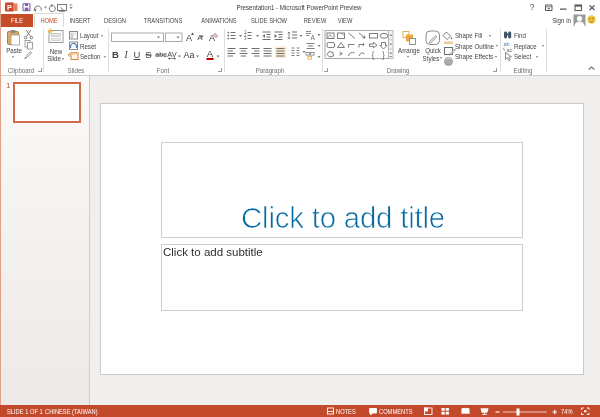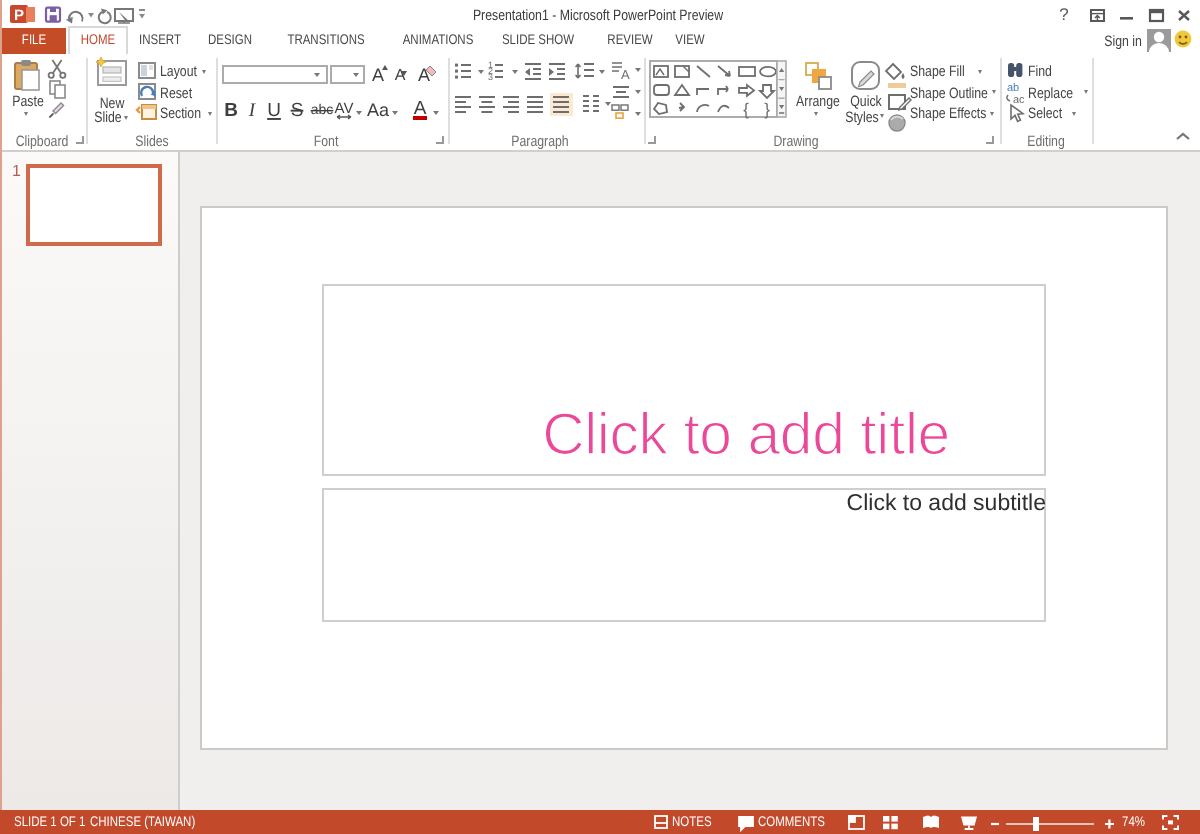--- a/index.html
+++ b/index.html
@@ -310,22 +310,22 @@
   <div class="launch" style="left:324px;top:68px;"></div>
   <div class="launch" style="left:493px;top:68px;"></div>
 
   <div class="abs" style="left:0;top:76px;width:90px;height:329px;background:linear-gradient(#fbfaf9,#ece9e7);border-right:1px solid #cfccc9;"></div>
   <div class="abs" style="left:90px;top:76px;width:510px;height:329px;background:#f1efee;"></div>
   <div class="abs" style="left:13px;top:82px;width:68px;height:41px;background:#fff;border:2px solid #d06a4a;"></div>
   <div class="abs" style="left:6px;top:81px;font-size:8px;color:#b1604a;">1</div>
   <div class="abs" style="left:100px;top:103px;width:484px;height:272px;background:#fff;border:1px solid #ccc9c7;"></div>
   <div class="abs" style="left:161px;top:142px;width:362px;height:96px;border:1px solid #cecece;"></div>
   <div class="abs" style="left:161px;top:244px;width:362px;height:67px;border:1px solid #cecece;"></div>
-  <div class="abs" style="left:161px;top:200.5px;width:422px;text-align:center;font-size:29.4px;color:#ec4899;letter-spacing:-.2px;text-indent:2px;-webkit-text-stroke:.7px #fff;">Click to add title</div>
-  <div class="abs" style="left:161px;top:245.5px;width:362px;text-align:right;font-size:11.5px;color:#2f2f2f;text-indent:2px;">Click to add subtitle</div>
+  <div class="abs" style="left:161px;top:200.5px;width:362px;text-align:center;font-size:29.4px;color:#0369a1;letter-spacing:-.2px;text-indent:2px;-webkit-text-stroke:.7px #fff;">Click to add title</div>
+  <div class="abs" style="left:161px;top:245.5px;width:362px;text-align:left;font-size:11.5px;color:#2f2f2f;text-indent:2px;">Click to add subtitle</div>
 
   <div class="abs" style="left:0;top:0;width:1px;height:405px;background:#DDA18C;"></div>
 
   <div class="abs" style="left:0;top:405px;width:600px;height:12px;background:#C3492B;"></div>
   <div class="lt wt" style="left:7px;top:408px;">SLIDE 1 OF 1</div>
   <div class="lt wt" style="left:45px;top:408px;">CHINESE (TAIWAN)</div>
   <div class="lt wt" style="left:336px;top:408px;">NOTES</div>
   <div class="lt wt" style="left:379px;top:408px;">COMMENTS</div>
   <div class="lt wt" style="left:561px;top:408px;">74%</div>
   <svg class="abs" style="left:0;top:405px;" width="600" height="12" viewBox="0 0 600 12">

